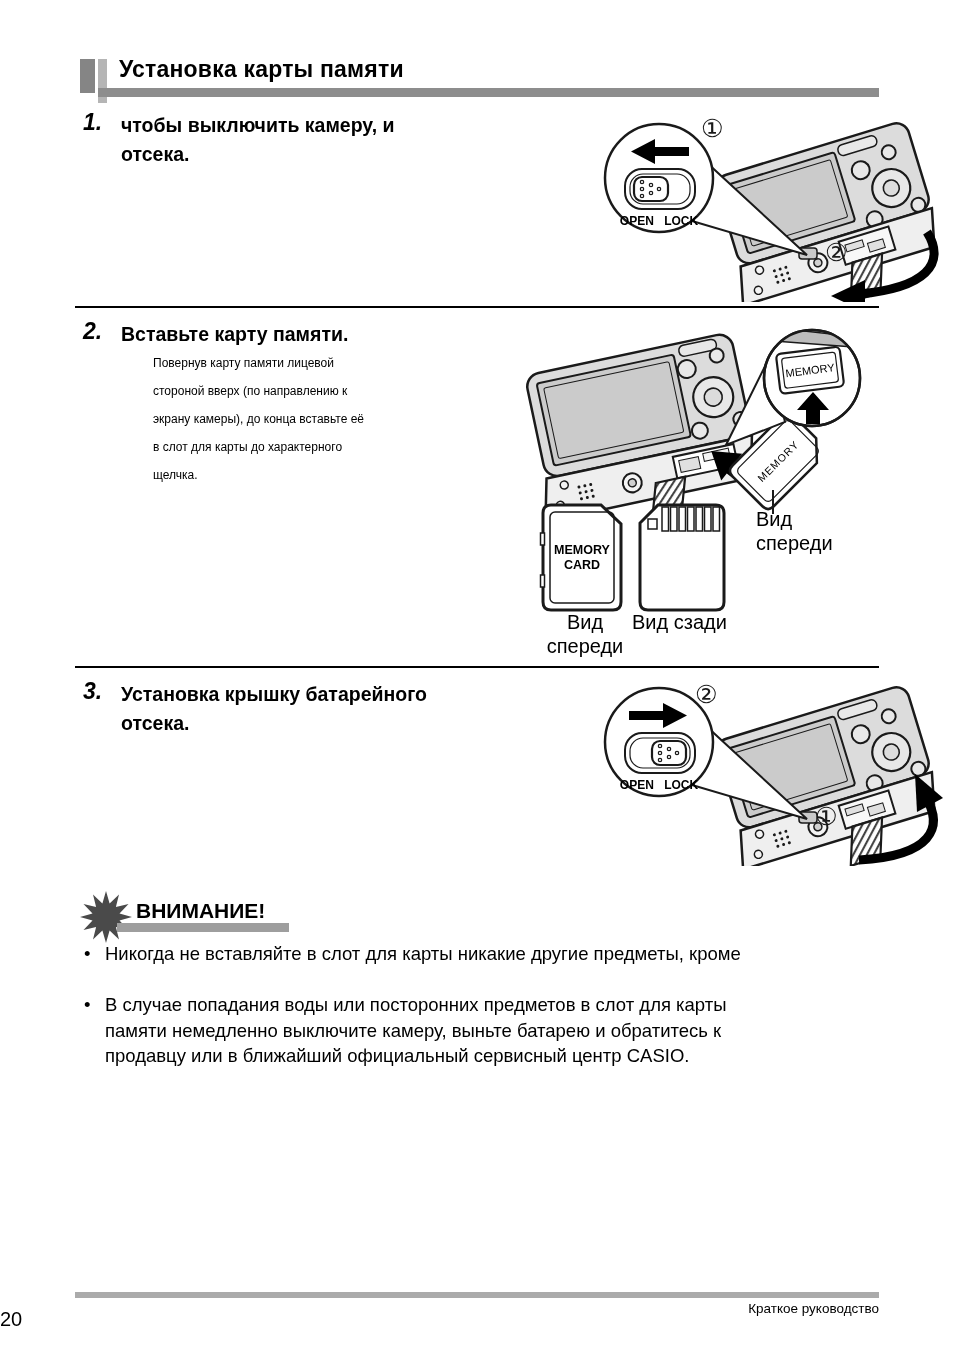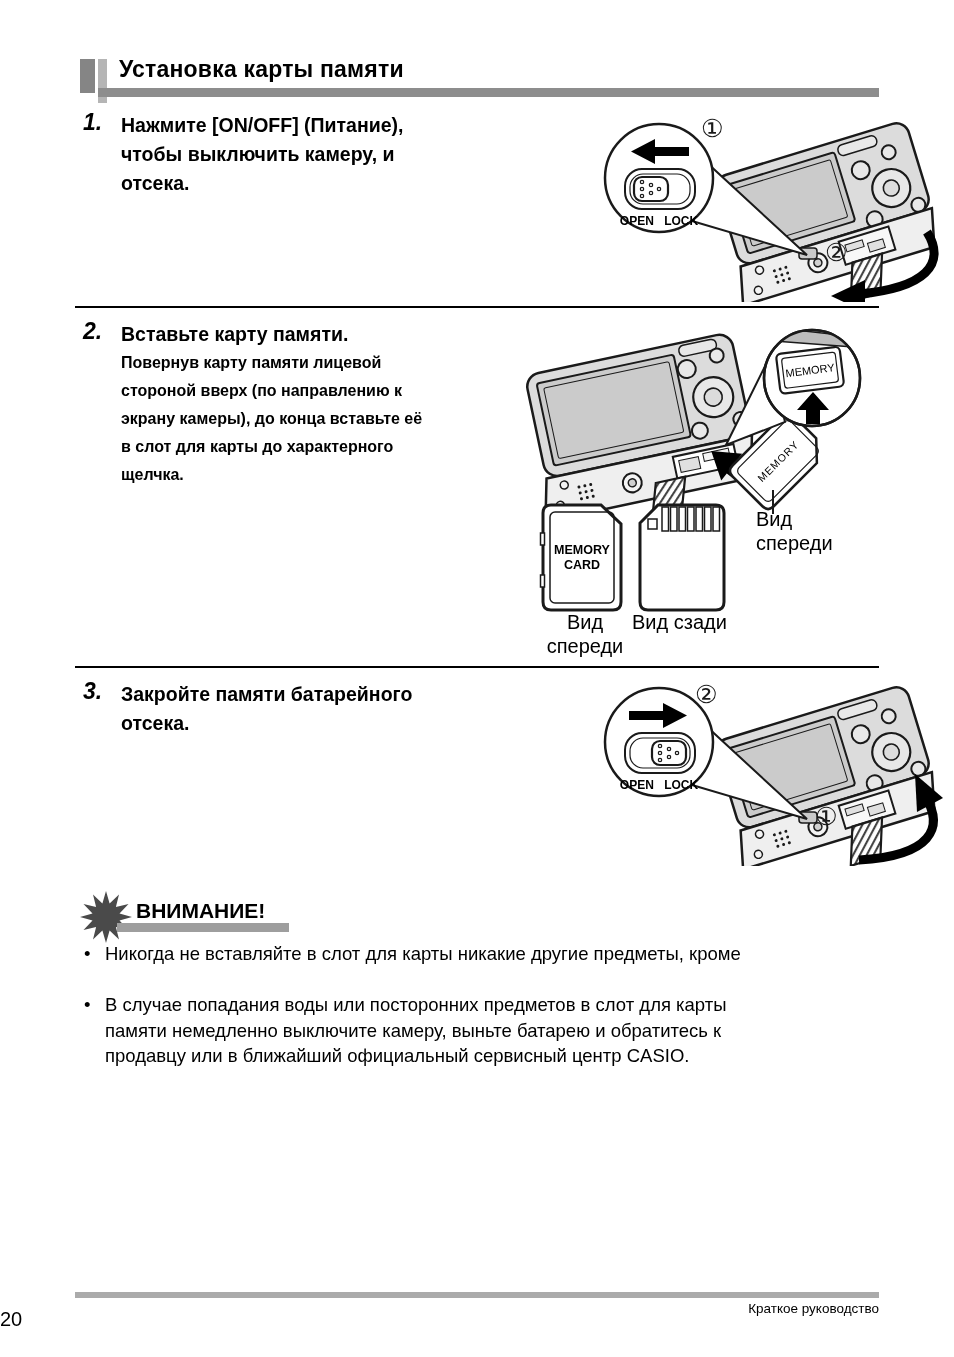--- a/index.html
+++ b/index.html
@@ -6,41 +6,40 @@
   .page{
     position:relative;width:954px;height:1357px;background:#ffffff;
     font-family:"Liberation Sans","DejaVu Sans",sans-serif;color:#000;
     overflow:hidden;margin:0 auto;
   }
   .abs{position:absolute;}
   .nowrap{white-space:nowrap;}
   .title-text{font-size:23px;font-weight:bold;letter-spacing:.2px;}
   .step-num{font-size:23px;font-weight:bold;font-style:italic;}
   .step-line{font-size:19.5px;font-weight:bold;line-height:29px;white-space:nowrap;}
-  .body-line{font-size:16px;font-weight:bold;line-height:28px;white-space:nowrap;}
+  .body-line{font-size:12px;font-weight:normal;line-height:28px;white-space:nowrap;margin-left:32px;}
   .bullet-line{font-size:18.5px;line-height:25.5px;white-space:nowrap;}
   .caption{font-size:20px;line-height:24px;}
   .badge{font-size:25px;line-height:1;color:#1a1a1a;font-family:"DejaVu Sans",sans-serif;}
   .bar{position:absolute;}
   svg{display:block;}
   svg text{font-family:"Liberation Sans","DejaVu Sans",sans-serif;fill:#000;}
 </style>
 </head>
 <body>
 
 <div class="page">
 
   <div class="bar" style="left:80px;top:59px;width:15px;height:34px;background:#858585;"></div>
   <div class="bar" style="left:98px;top:59px;width:9px;height:44px;background:#b5b5b5;"></div>
   <div class="bar" style="left:98px;top:88px;width:781px;height:9px;background:#8d8d8d;"></div>
   <div class="abs title-text nowrap" style="left:119px;top:56px;">Установка карты памяти</div>
 
   <div class="abs step-num" style="left:83px;top:109px;">1.</div>
   <div class="abs" style="left:121px;top:111px;">
-    <div class="step-line">Нажмите [ON/OFF] (Питание),</div>
     <div class="step-line">чтобы выключить камеру, и</div>
     <div class="step-line">отсека.</div>
   </div>
 
   <svg class="abs" style="left:593px;top:106px;" width="360" height="196" viewBox="0 0 360 196">
     <defs>
       <pattern id="hatch" width="6" height="6" patternUnits="userSpaceOnUse" patternTransform="rotate(45)">
         <rect width="6" height="6" fill="#ffffff"></rect>
         <line x1="1" y1="0" x2="1" y2="6" stroke="#444" stroke-width="2.2"></line>
       </pattern>
@@ -196,21 +195,21 @@
     </g>
   </svg>
   <div class="abs caption" style="left:533px;top:610px;width:104px;text-align:center;">Вид спереди</div>
   <div class="abs caption nowrap" style="left:632px;top:610px;">Вид сзади</div>
   <div class="abs caption" style="left:756px;top:507px;width:95px;">Вид спереди</div>
 
   <div class="bar" style="left:75px;top:666px;width:804px;height:2px;background:#000;"></div>
 
   <div class="abs step-num" style="left:83px;top:678px;">3.</div>
   <div class="abs" style="left:121px;top:680px;">
-    <div class="step-line">Закройте памяти батарейного</div>
+    <div class="step-line">Установка крышку батарейного</div>
     <div class="step-line">отсека.</div>
   </div>
 
   <svg class="abs" style="left:593px;top:670px;" width="360" height="196" viewBox="0 0 360 196">
     <g transform="rotate(-17 230 105)" stroke="#1a1a1a" fill="#dcdcdc">
       <rect x="135" y="42" width="200" height="92" rx="13" stroke-width="2.5"></rect>
       <rect x="146" y="52" width="112" height="72" rx="3" fill="#cbcbcb" stroke-width="2"></rect>
       <rect x="152" y="58" width="100" height="60" rx="2" fill="none" stroke-width="1"></rect>
       <rect x="262" y="47" width="40" height="11" rx="5" fill="#e8e8e8" stroke-width="1.5"></rect>
       <circle cx="278" cy="77" r="9" fill="#e8e8e8" stroke-width="2"></circle>

